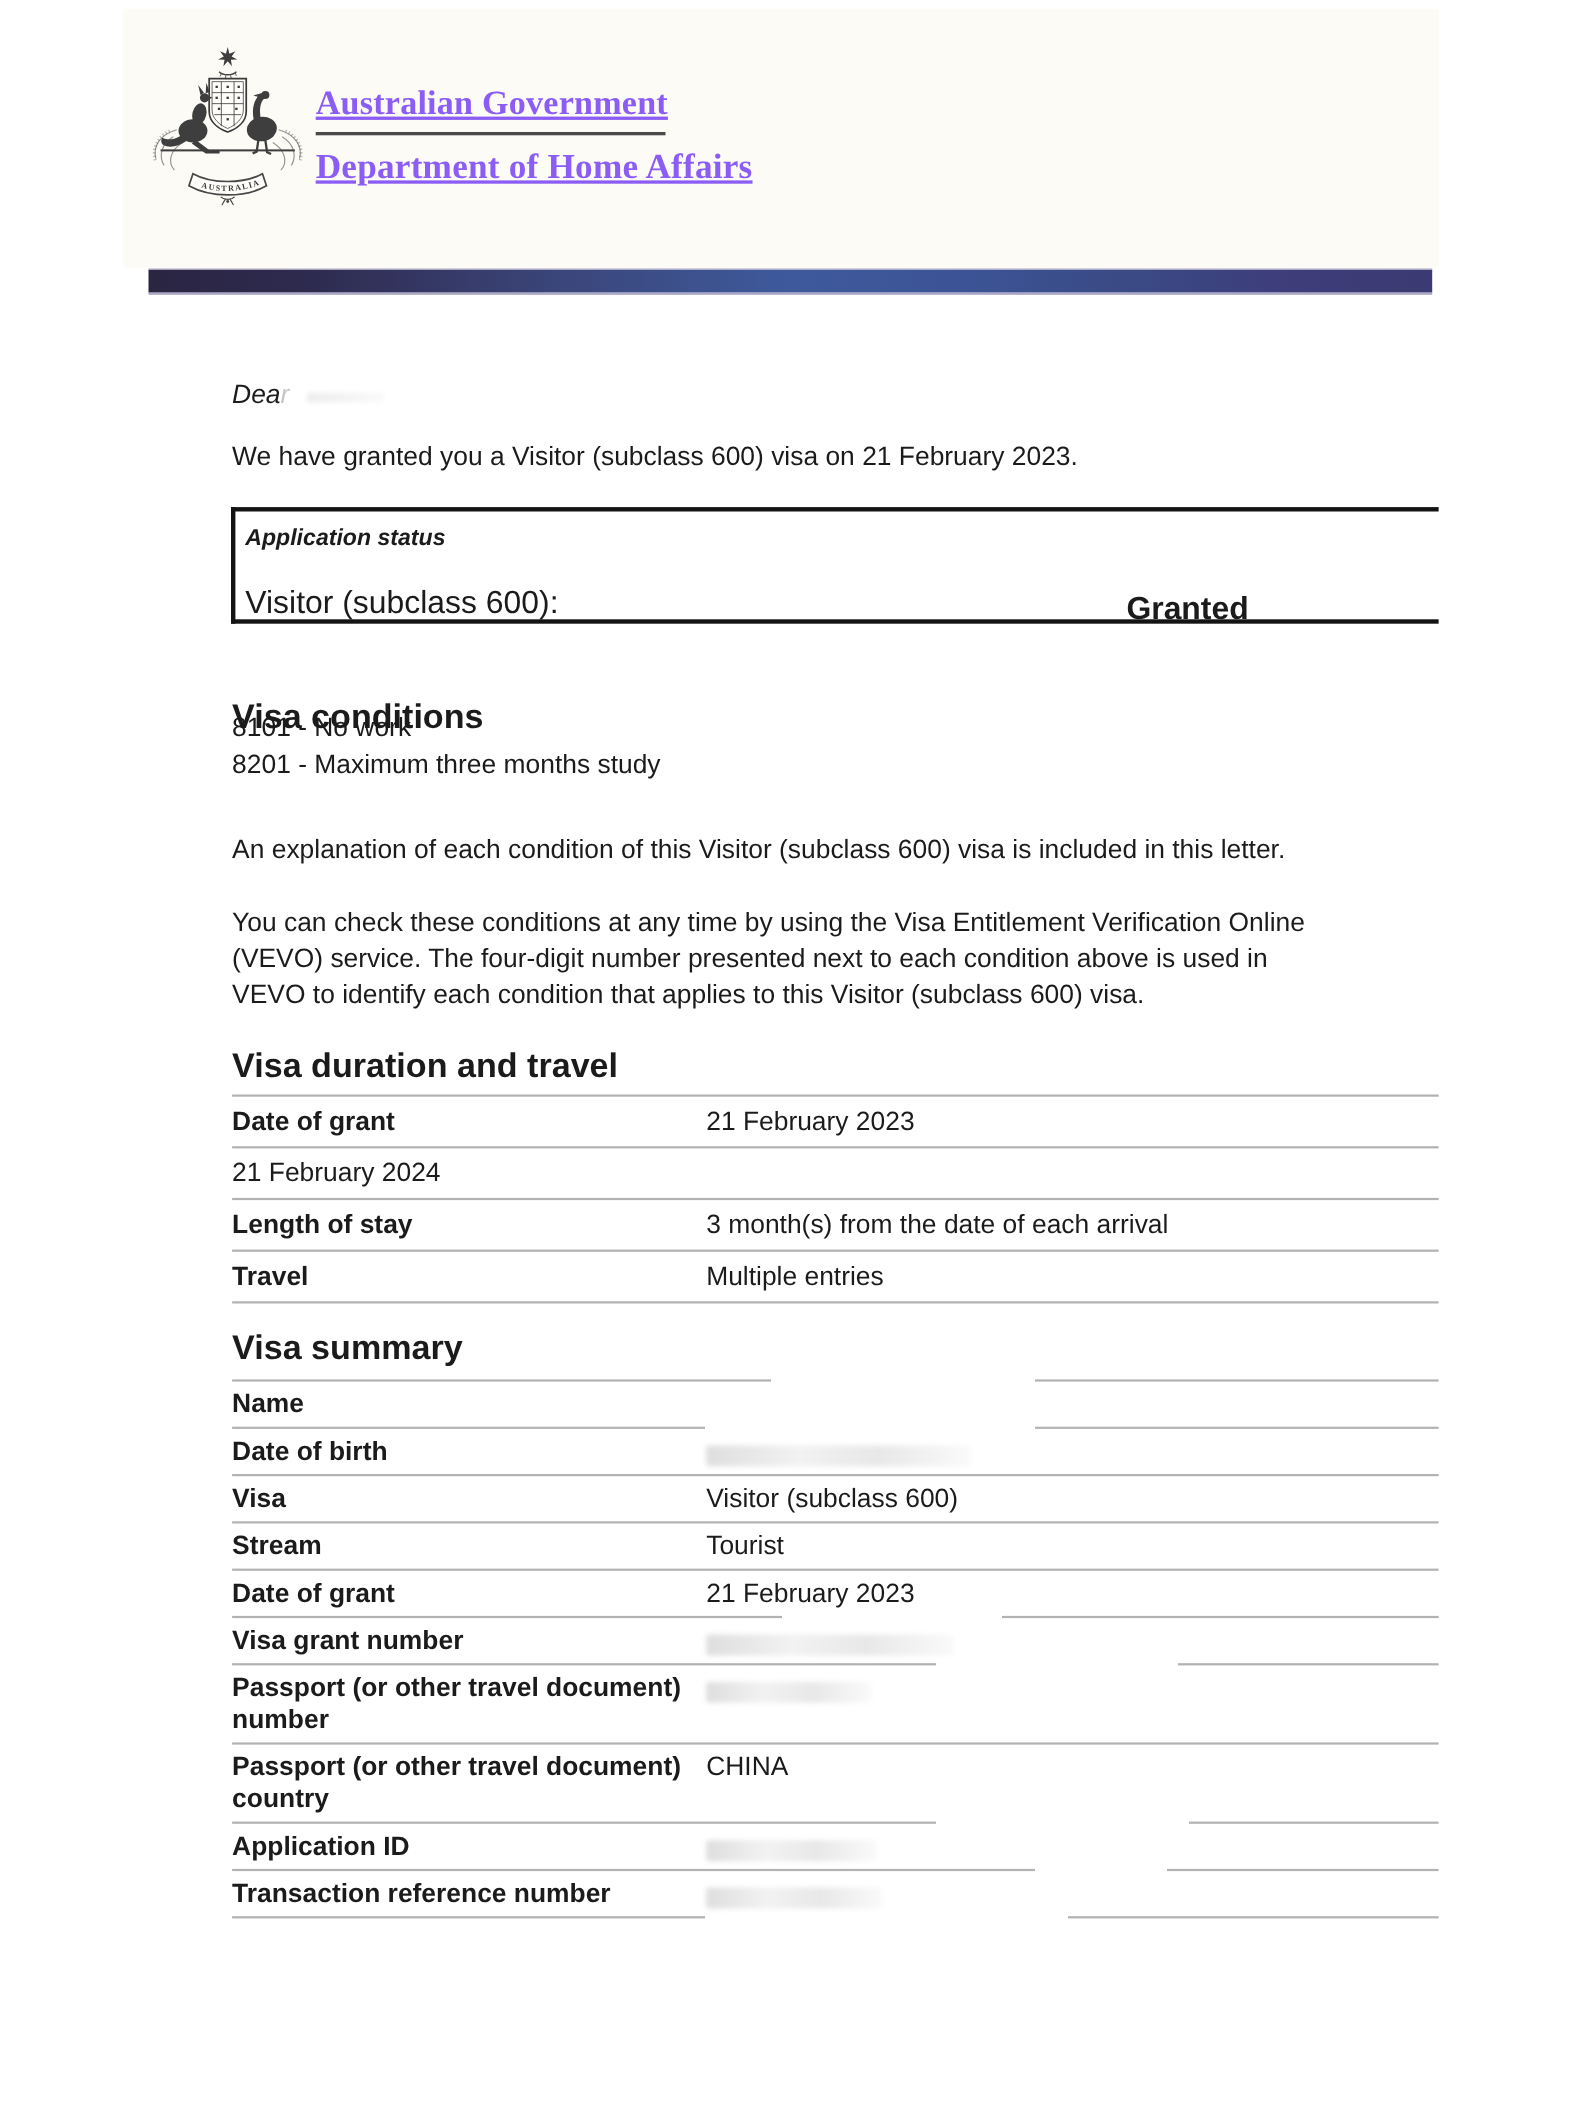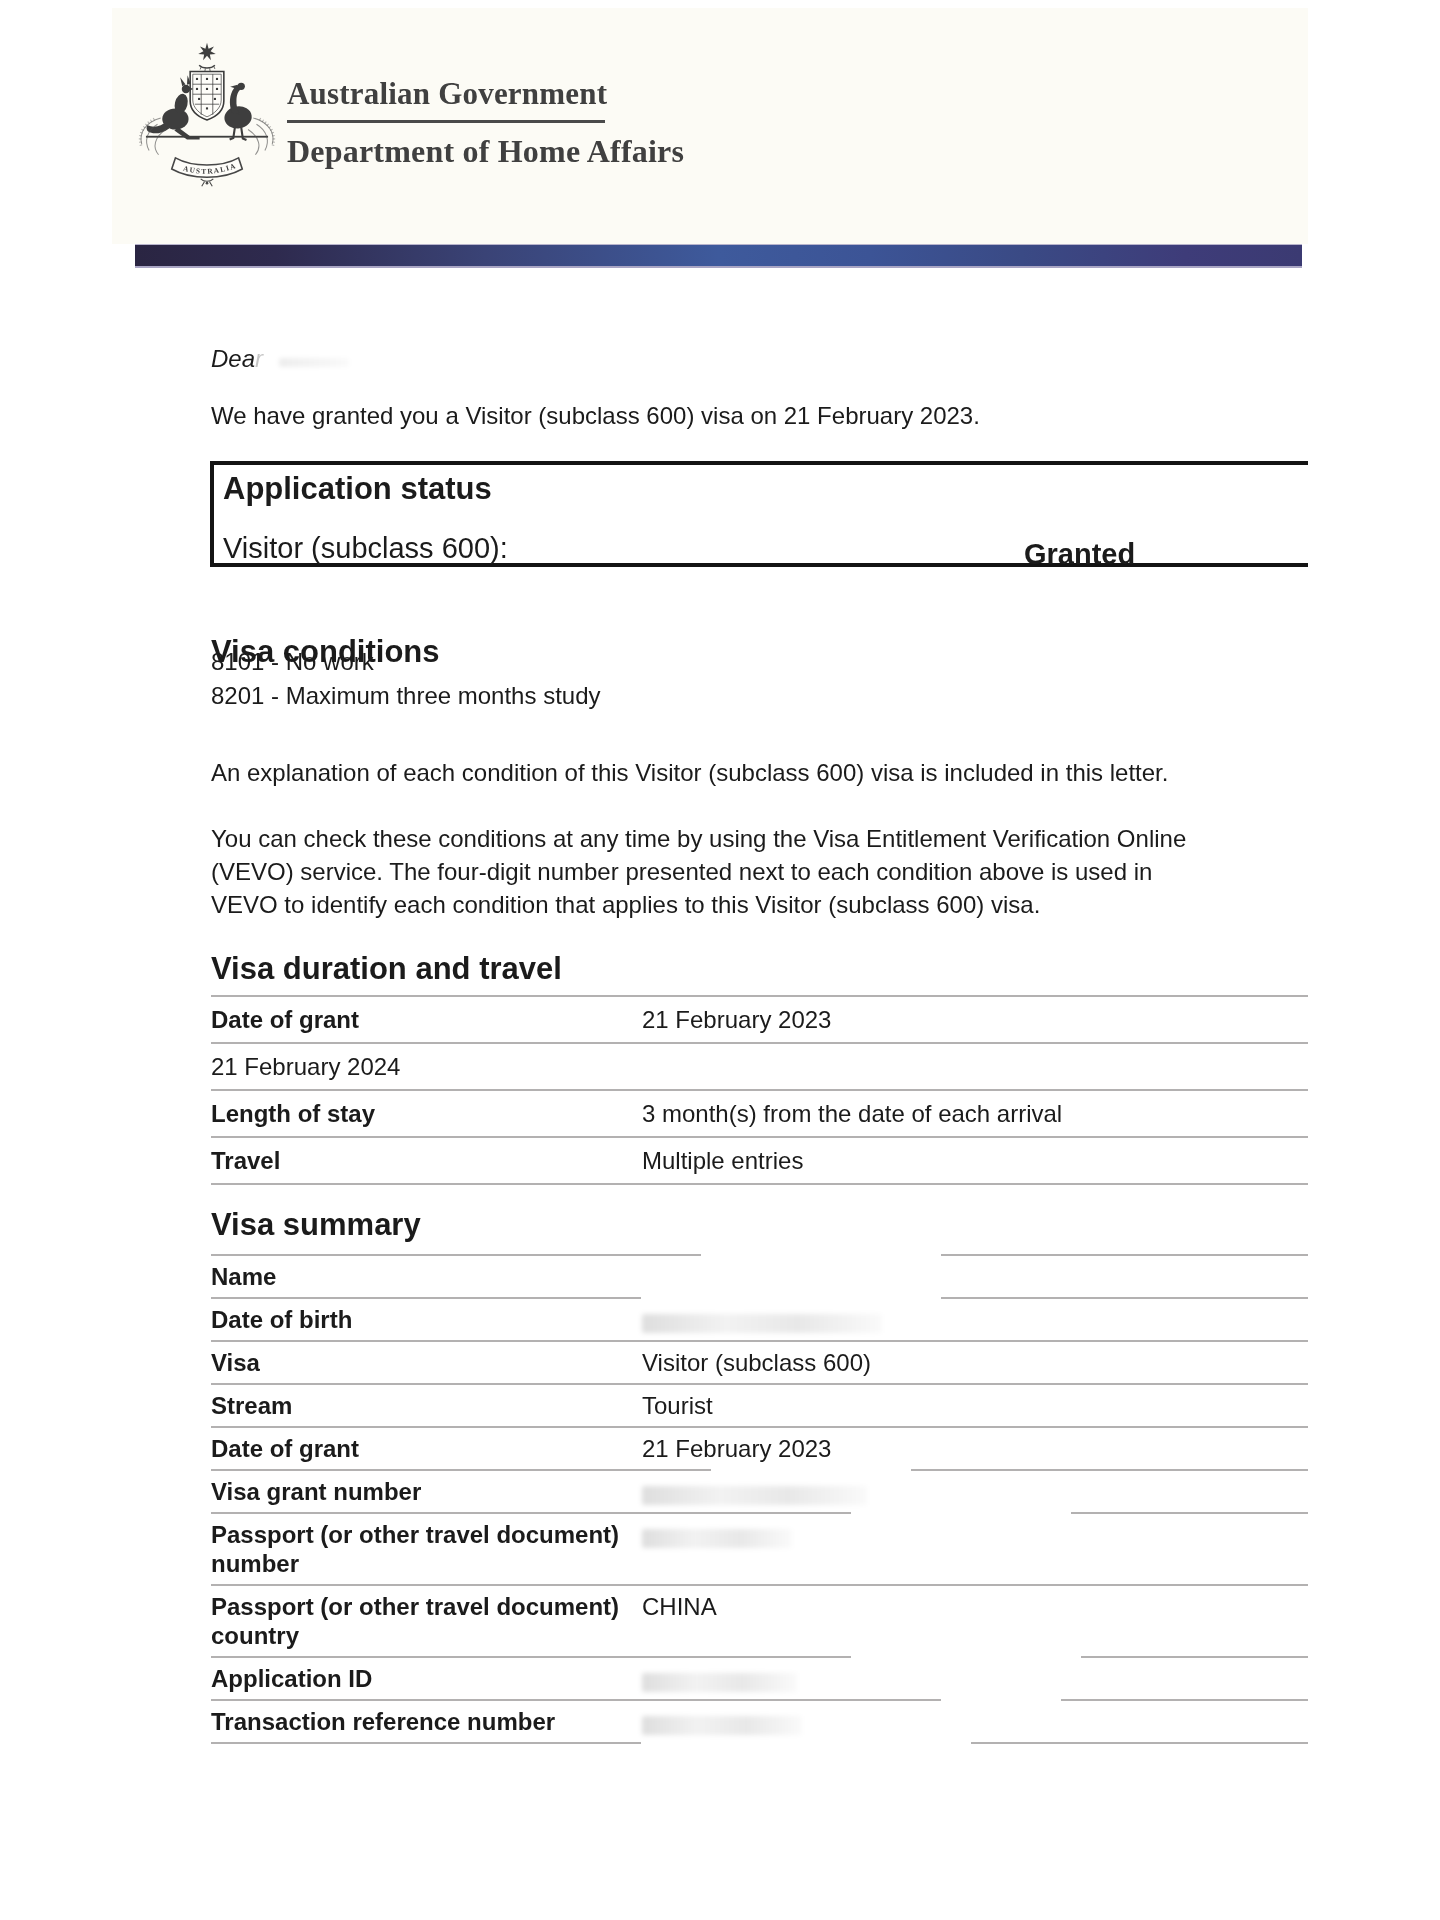--- a/index.html
+++ b/index.html
@@ -10,21 +10,21 @@
   html,body{background:#ffffff;}
   body{
     width:1440px;height:1920px;position:relative;overflow:hidden;
     font-family:"Liberation Sans","DejaVu Sans",sans-serif;color:var(--ink);
   }
   .doc-clip{position:absolute;left:0;top:0;width:1308px;height:1920px;overflow:hidden;}
 
   
   .header-block{position:absolute;left:112px;top:8px;width:1196px;height:236px;background:#fcfbf5;}
   .crest{position:absolute;left:16px;top:32px;width:158px;height:150px;}
-  .agency{position:absolute;left:175px;top:68px;color:#404040;font-family:"Liberation Serif","DejaVu Serif",serif;}
+  .agency{position:absolute;left:175px;top:68px;color:#8b5cf6;font-family:"Liberation Serif","DejaVu Serif",serif;text-decoration:underline;}
   .agency .gov{font-size:31px;font-weight:bold;line-height:36px;letter-spacing:.2px;}
   .agency .rule{width:318px;height:3px;background:#4a4a4a;margin:8px 0 10px 0;}
   .agency .dept{font-size:32px;font-weight:bold;line-height:36px;letter-spacing:.2px;}
   .band{
     position:absolute;left:135px;top:244px;width:1167px;height:24px;
     background:linear-gradient(90deg,#2a2542 0%,#2e2a4e 12%,#3a4376 30%,#3e5a9c 50%,#3c5496 63%,#3a4a85 76%,#3e3c79 90%,#3b3a72 100%);
     border-top:1px solid #b8b4cc;border-bottom:2px solid #a9a5c4;
   }
 
   
@@ -32,21 +32,21 @@
   .greeting{position:absolute;left:211px;top:342px;font-style:italic;}
   .greeting .faded{opacity:.25;filter:blur(.6px);}
   .ghost-inline{display:inline-block;width:70px;height:9px;margin-left:16px;border-radius:2px;
     background:linear-gradient(90deg,rgba(0,0,0,.07),rgba(0,0,0,.02));filter:blur(2px);}
   .intro{position:absolute;left:211px;top:399px;}
 
   .status-box{
     position:absolute;left:210px;top:461px;width:1098px;height:106px;
     border-top:4px solid #141414;border-bottom:4px solid #141414;border-left:4px solid #141414;
   }
-  .sb-title{font-size:31px;font-weight:bold;line-height:36px;margin:6px 0 0 9px;}
+  .sb-title{font-size:21px;font-weight:bold;line-height:36px;margin:6px 0 0 9px;font-style:italic;}
   .sb-row{font-size:29px;line-height:34px;margin:24px 0 0 9px;}
   .sb-granted{position:absolute;left:810px;top:72px;font-size:29px;font-weight:bold;line-height:34px;}
 
   .sec-heading{position:absolute;left:211px;font-size:31px;font-weight:bold;line-height:34px;white-space:nowrap;}
   #conditions-title{top:601px;margin-top:34px;}
   #conditions-list{position:absolute;left:211px;top:645px;}
   #conditions-list .cond{font-size:24px;line-height:34px;white-space:nowrap;}
   #paragraphs{position:absolute;left:211px;top:756px;}
   #paragraphs .para{margin-bottom:33px;}
   #duration-title{top:952px;}

